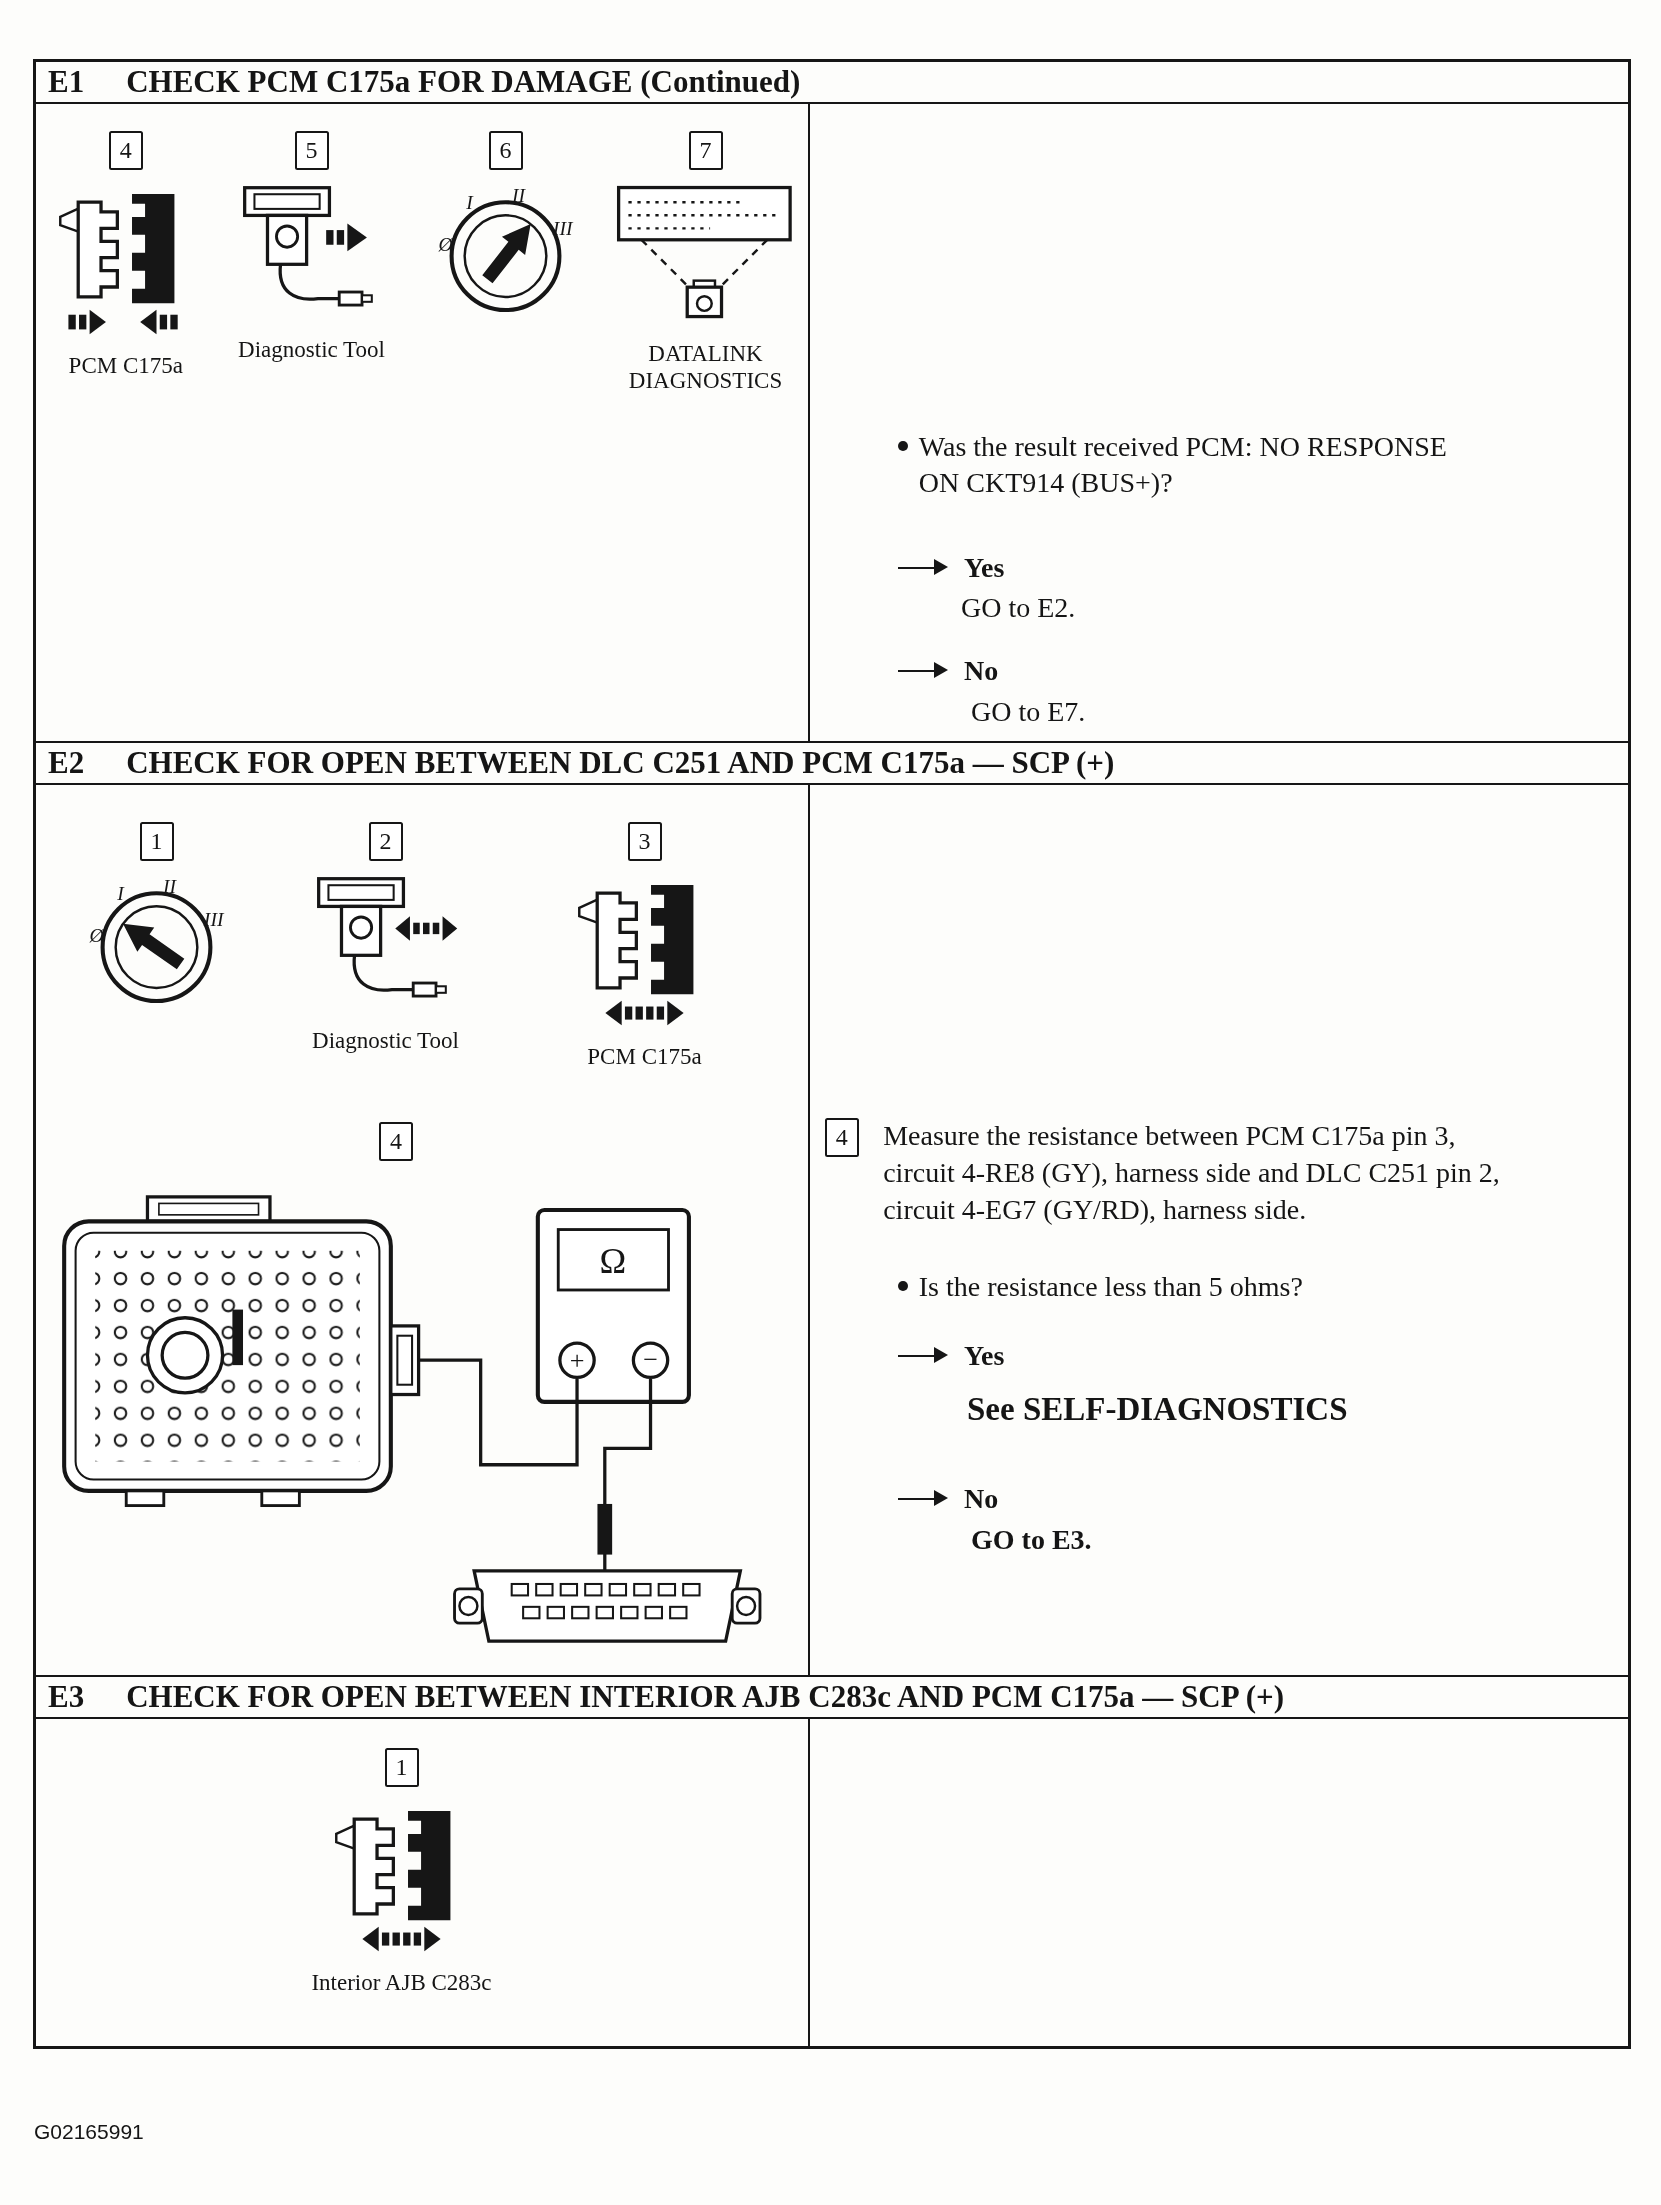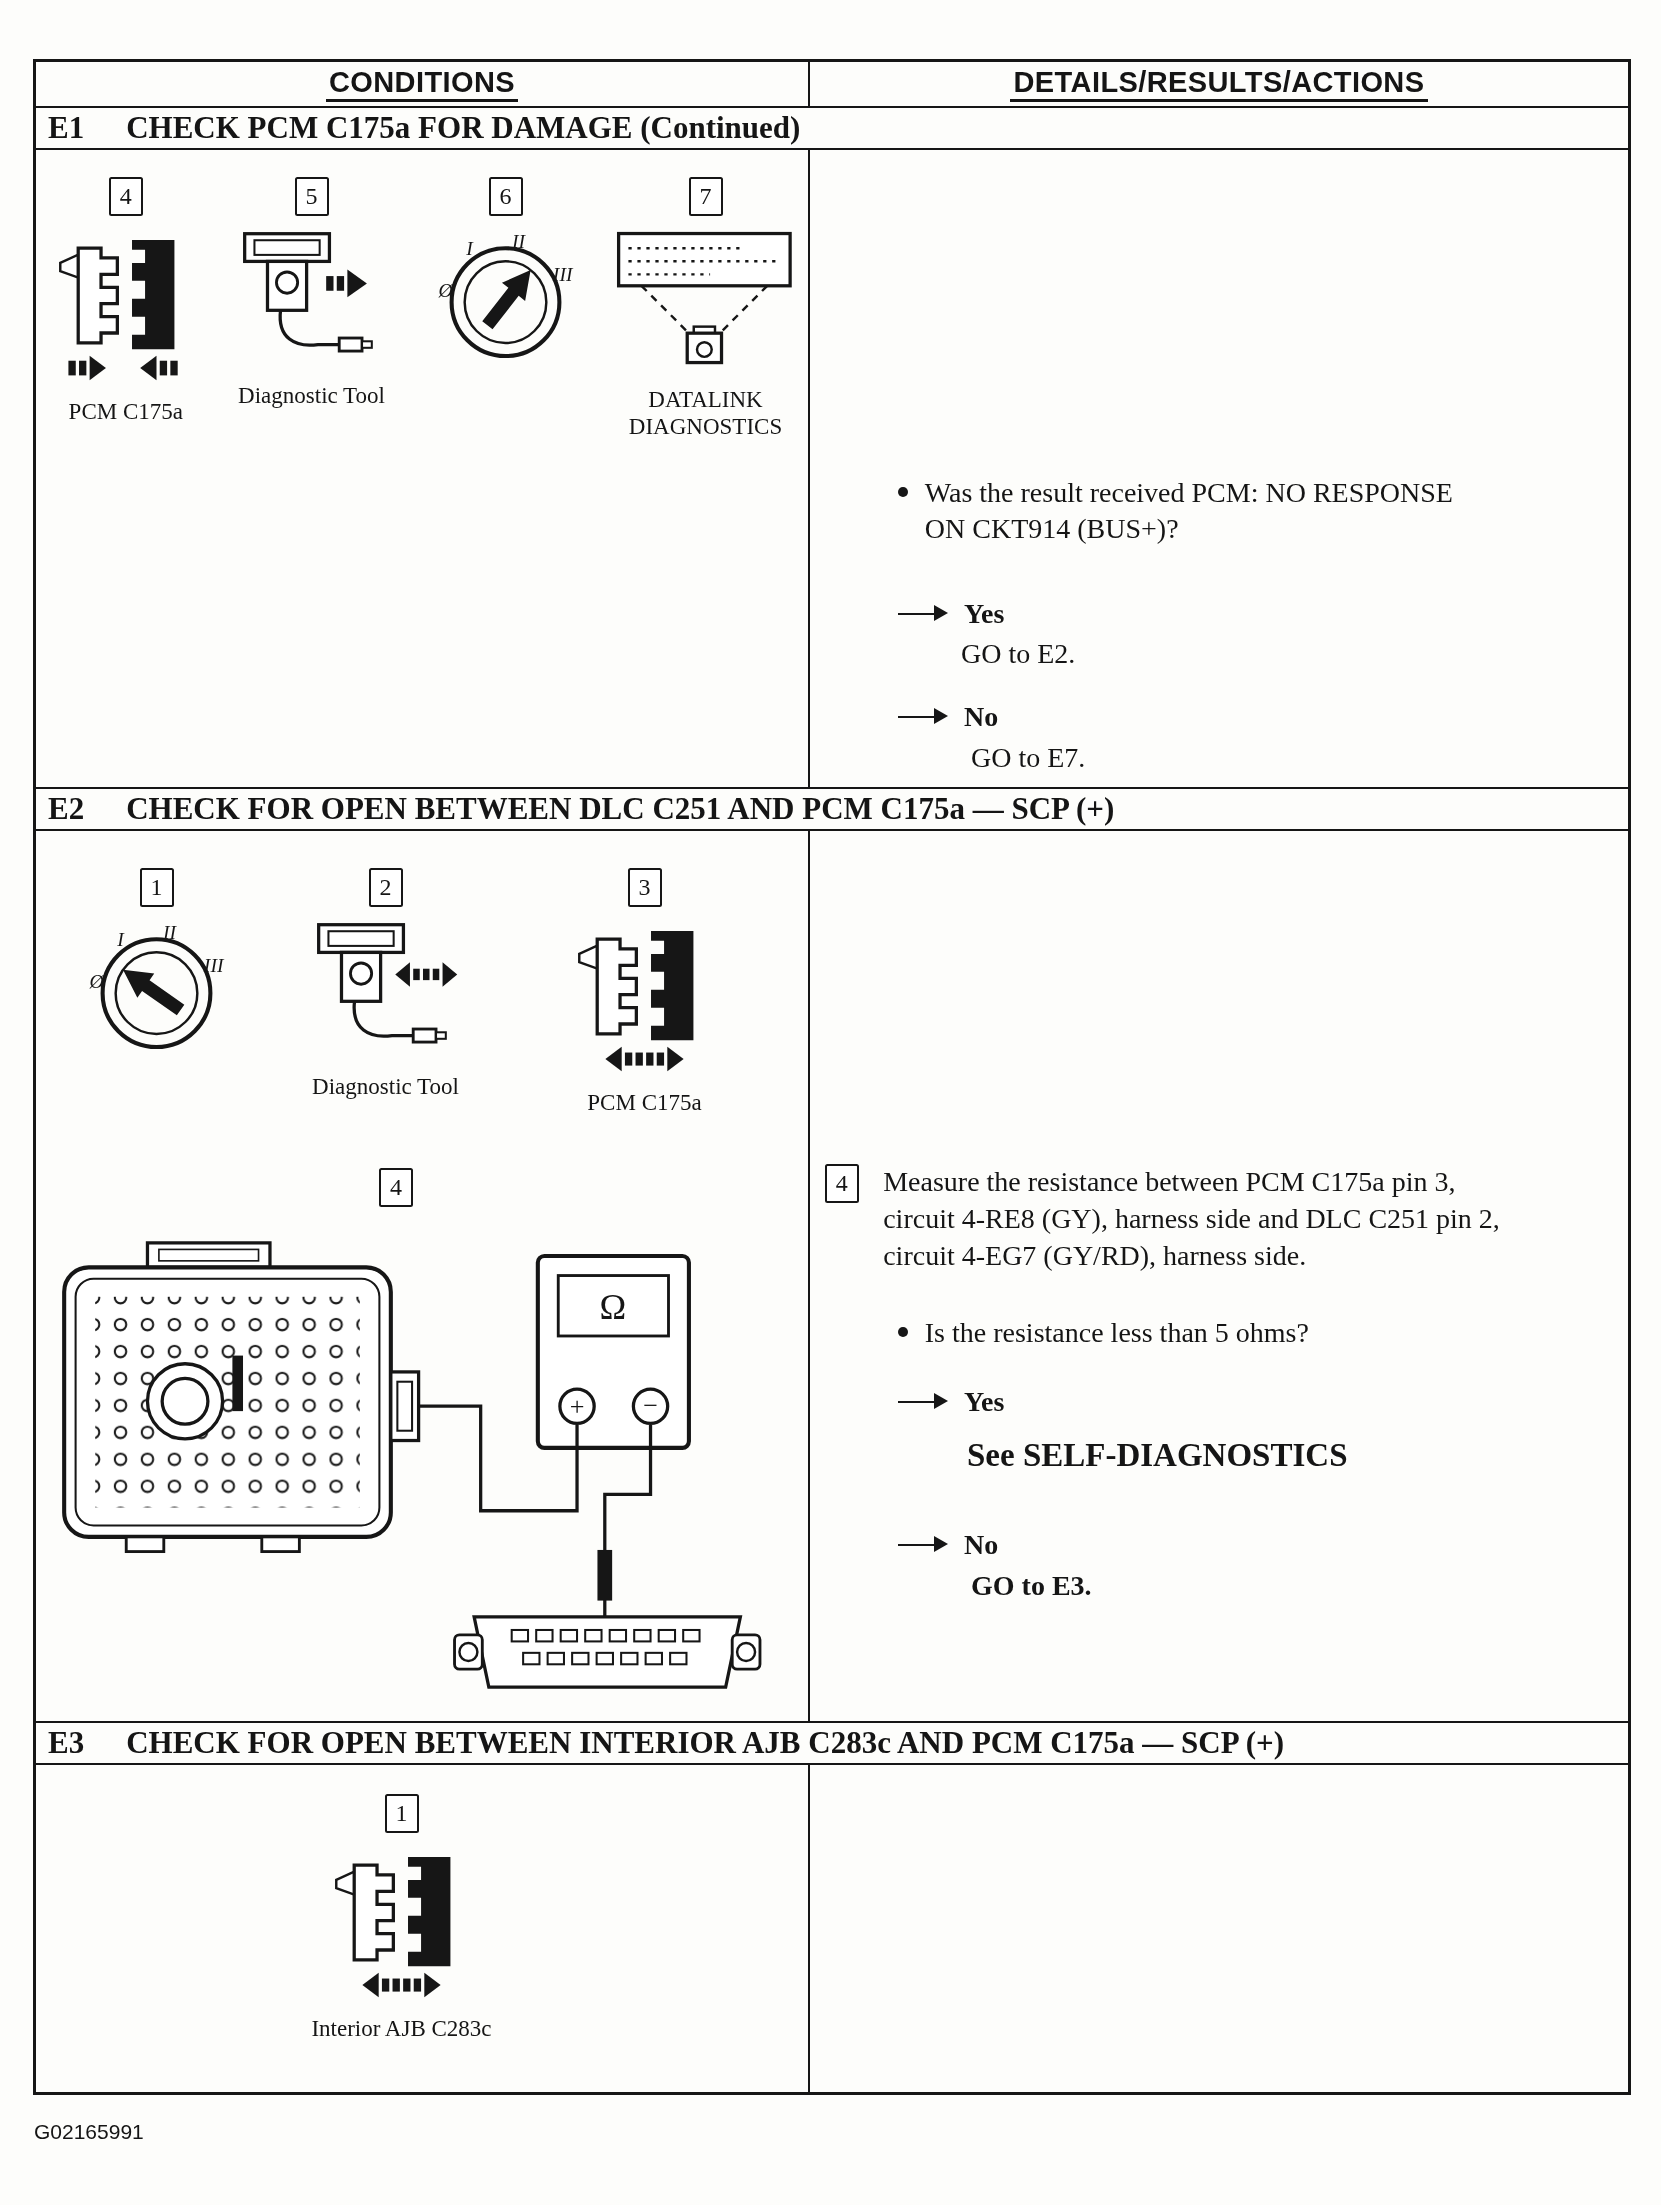--- a/index.html
+++ b/index.html
@@ -24,49 +24,41 @@
   .sec-id { flex:0 0 auto; }
   .sec-title { margin-left:42px; }
   .content-row { display:grid; grid-template-columns:774px 1fr; border-bottom:2.5px solid #161616; }
   .content-row.last { border-bottom:none; }
   .cell { position:relative; overflow:hidden; }
   .cell.left { border-right:2.5px solid #161616; }
   .icon-group { position:absolute; display:flex; flex-direction:column; align-items:center; gap:11.4px; }
   .badge { width:34px; height:39px; border:2.5px solid #161616; background:#fff;
     display:flex; align-items:center; justify-content:center; font-size:24px; border-radius:2.5px; }
   .icon-label { font-size:23px; text-align:center; line-height:1.2; white-space:nowrap; }
-  .bullet-row { position:absolute; display:flex; gap:17px; font-size:28px; line-height:1.3; }
+  .bullet-row { position:absolute; display:flex; gap:11px; font-size:28px; line-height:1.3; }
   .bullet-dot { flex:0 0 auto; width:9.8px; height:9.8px; border-radius:50%; background:#161616; margin-top:12.3px; }
   .goto { position:absolute; display:flex; align-items:center; gap:28px; font-size:28px; }
   .goto-label { font-weight:bold; }
   .goto-arrow { position:relative; width:38px; height:2.5px; background:#161616; }
   .goto-arrow::after { content:""; position:absolute; right:-12.3px; top:-7.4px;
     border-left:14px solid #161616; border-top:8.2px solid transparent; border-bottom:8.2px solid transparent; }
   .action { position:absolute; font-size:28px; }
   .action.selfdiag { font-weight:bold; font-size:33px;margin-top:8px; }
   .step-row { position:absolute; display:flex; gap:24.5px; }
   .step-text { width:645px; font-size:28px; line-height:1.32; }
   .footer-id { position:absolute; left:34px; top:2120px;
     font-family:"Liberation Sans", sans-serif; font-size:21px; }
   svg text { font-family:"Liberation Serif", serif; fill:#161616; }
 </style>
 </head>
 <body>
 
 <div class="page">
   <div class="doc-table">
 
-    <div class="hdr-row">
-      <div class="hdr-cell left">
-        <span class="hdr-underline">CONDITIONS</span>
-      </div>
-      <div class="hdr-cell">
-        <span class="hdr-underline">DETAILS/RESULTS/ACTIONS</span>
-      </div>
-    </div>
 
     <div class="title-row">
       <span class="sec-id">E1</span>
       <span class="sec-title">CHECK PCM C175a FOR DAMAGE (Continued)</span>
     </div>
 
     <div class="content-row">
       <div class="cell left" style="height:637px;">
 
         <div class="icon-group" style="left:16.3px; top:27px; width:147px;">

